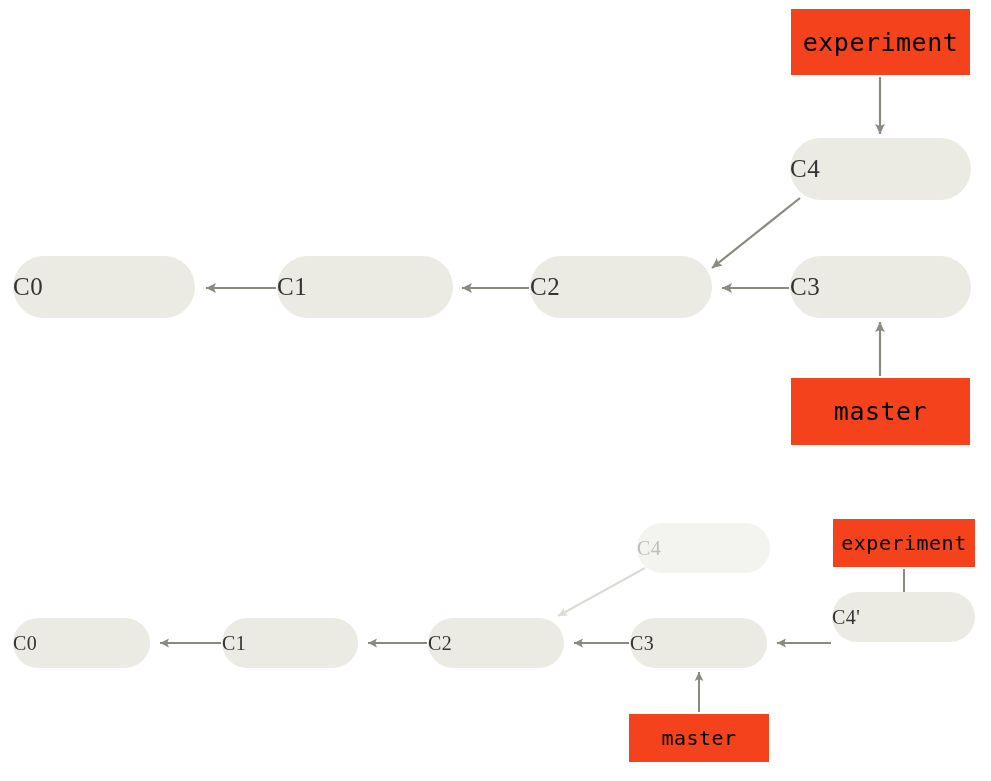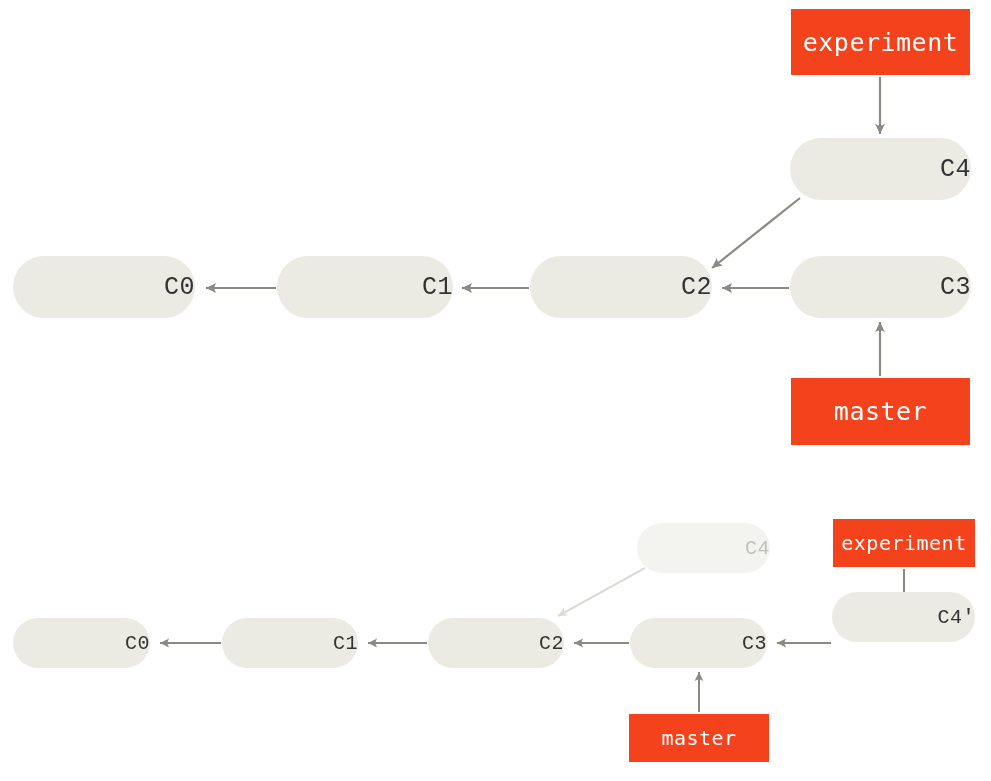--- a/index.html
+++ b/index.html
@@ -31,39 +31,39 @@
     height: 781px;
     pointer-events: none;
   }
 
   .commit-node {
     position: absolute;
     background: #ebebe3;
     border-radius: 999px;
     display: flex;
     align-items: center;
-    justify-content: flex-end;
+    justify-content: flex-start;
     color: #333333;
-    font-family: Liberation Mono, monospace;
+    font-family: Liberation Serif, serif;
     letter-spacing: 0.5px;
     box-sizing: border-box;
   }
 
   .commit-node.faded {
     background: #f3f3ef;
     color: #bfbfba;
   }
 
   .branch-label {
     position: absolute;
     background: #f4431c;
     display: flex;
     align-items: center;
     justify-content: center;
-    color: #ffffff;
+    color: #000000;
     font-family: "DejaVu Sans Mono", "Liberation Mono", monospace;
     letter-spacing: 0.5px;
     box-sizing: border-box;
   }
 
   
   .top .commit-node { height: 62px; font-size: 25px; }
   .top .branch-label { font-size: 25px; }
 
   #top-c0 { left: 13px;  top: 256px; width: 182px; }

